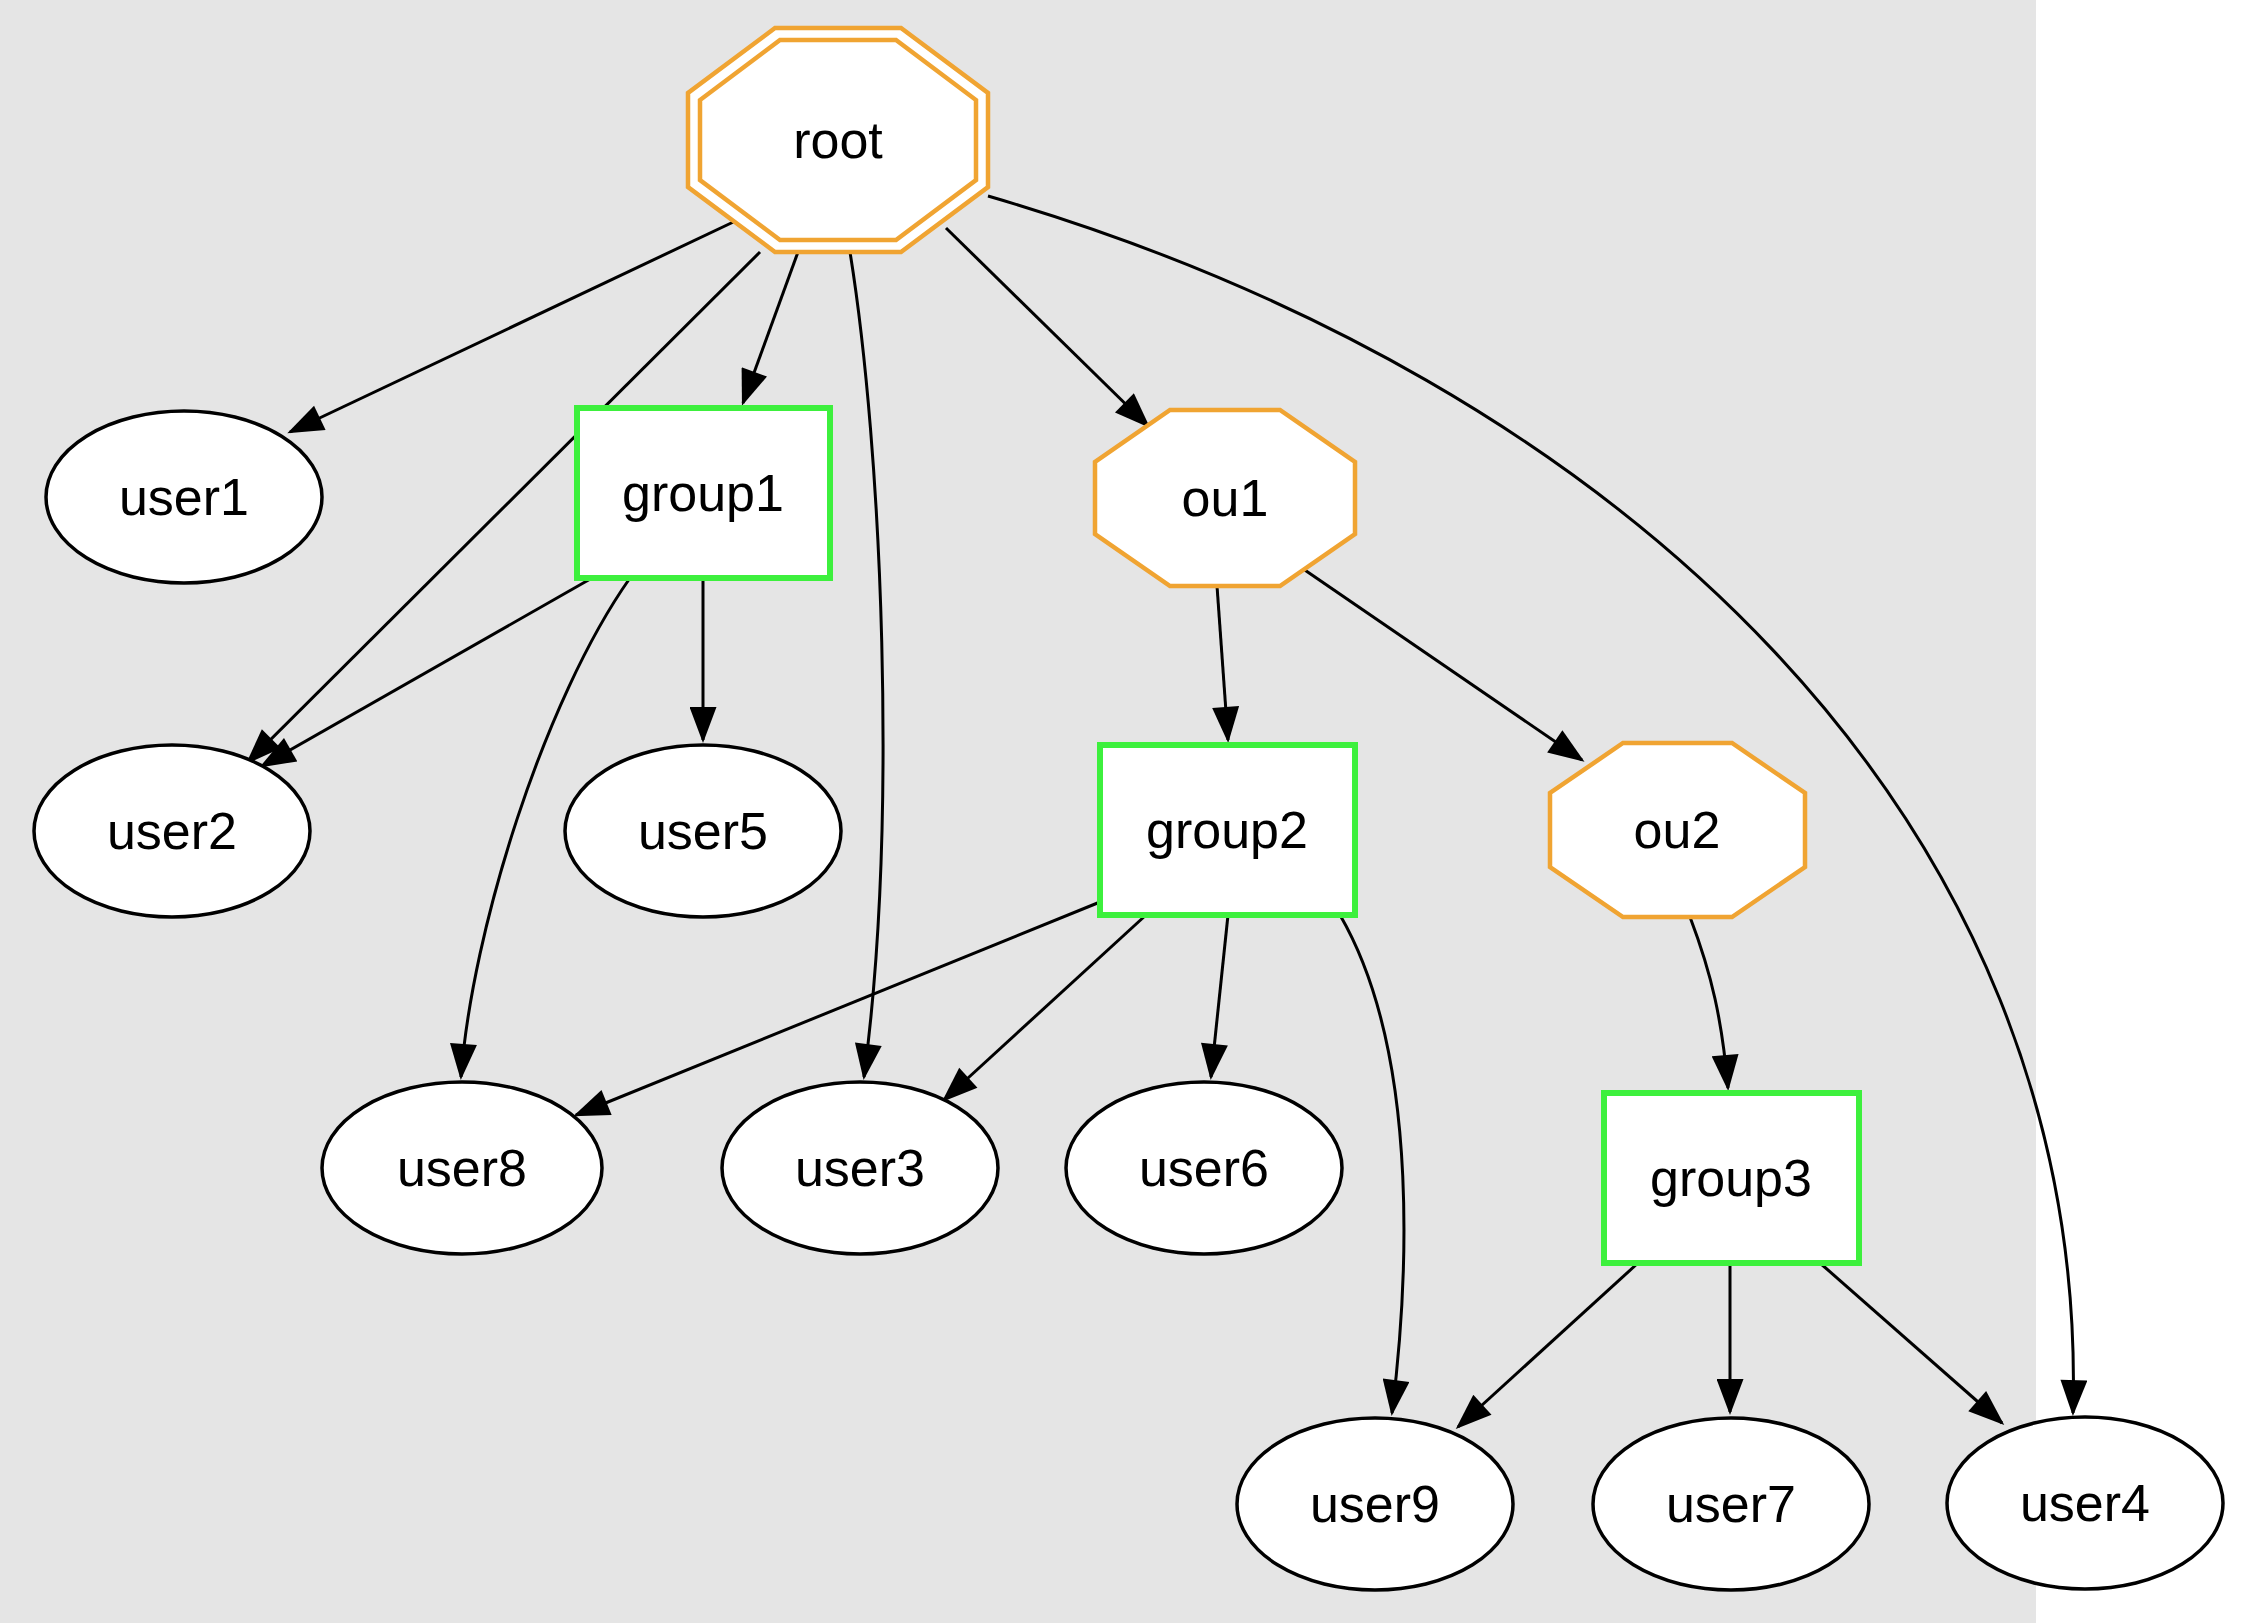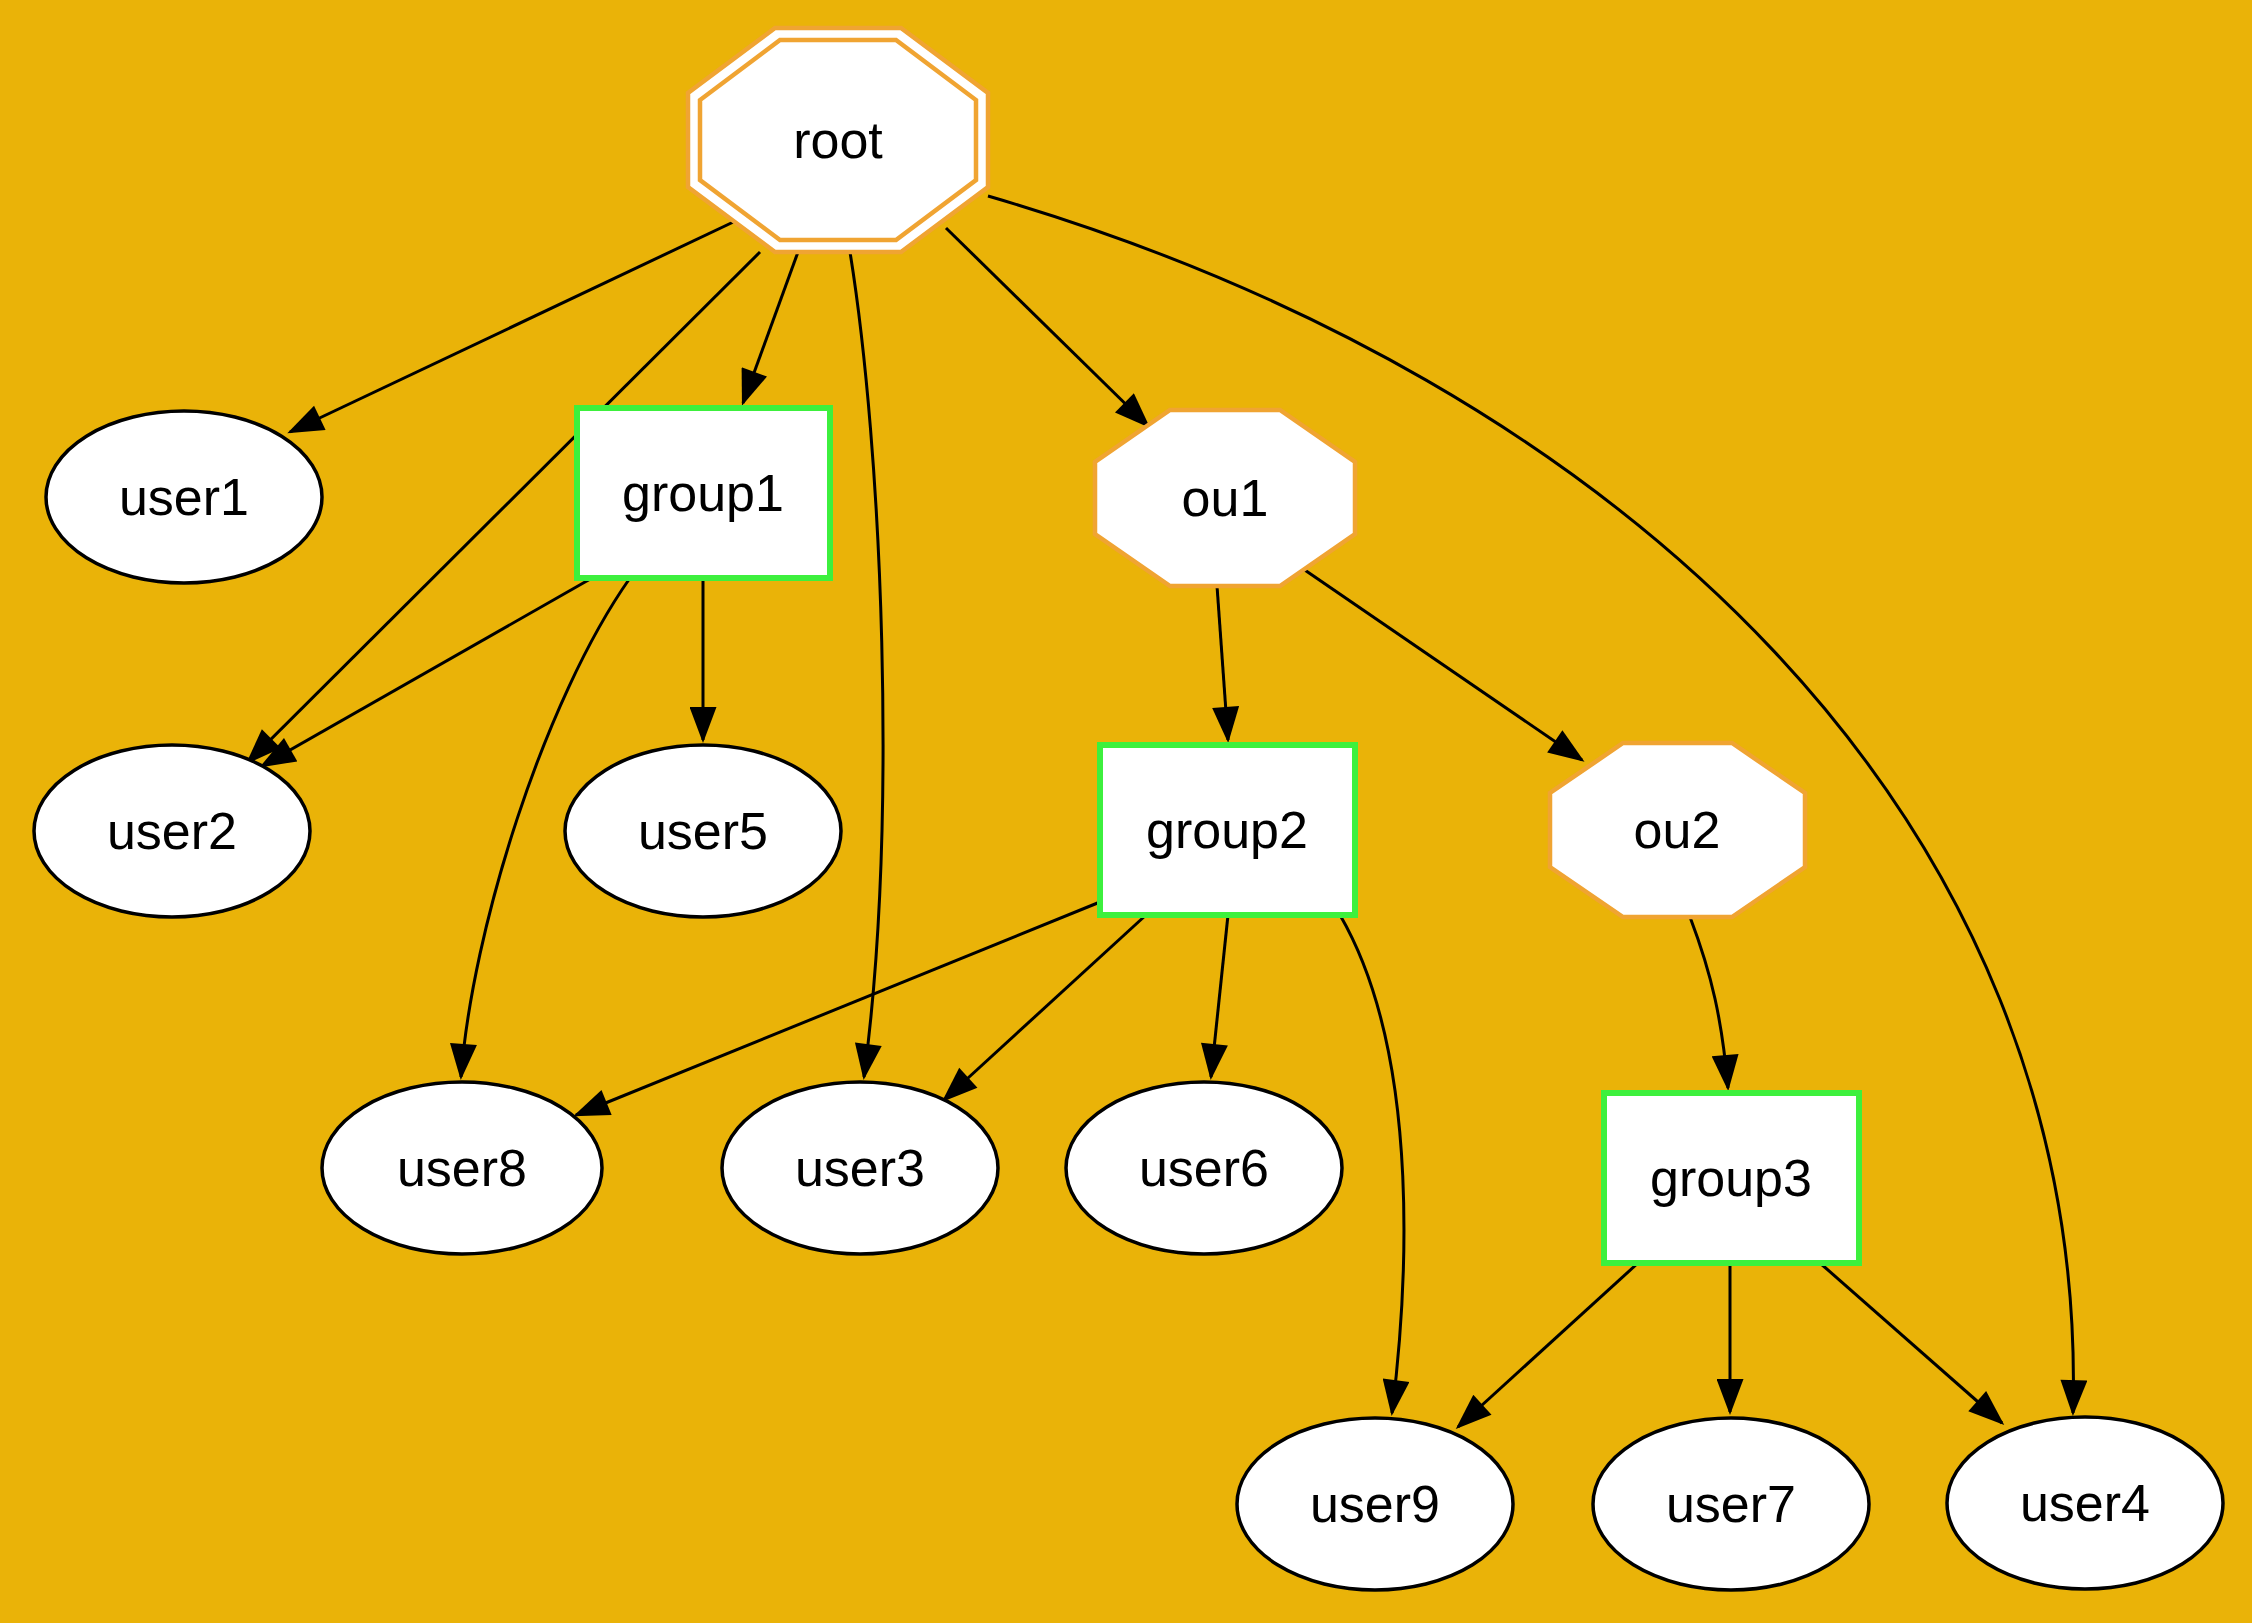--- a/index.html
+++ b/index.html
@@ -4,23 +4,23 @@
 <style>
   html, body {
     margin: 0;
     padding: 0;
     background: #ffffff;
     width: 2252px;
     height: 1623px;
     overflow: hidden;
   }
   .canvas-wrap {
-    width: 2252px;
+    width: 2036px;
     height: 1623px;
-    background: #eab308;
+    background: #e5e5e5;
   }
   svg { display: block; }
   .edge {
     fill: none;
     stroke: #000000;
     stroke-width: 3px;
   }
   .node-label {
     font-family: "Liberation Sans", sans-serif;
     font-size: 52px;

